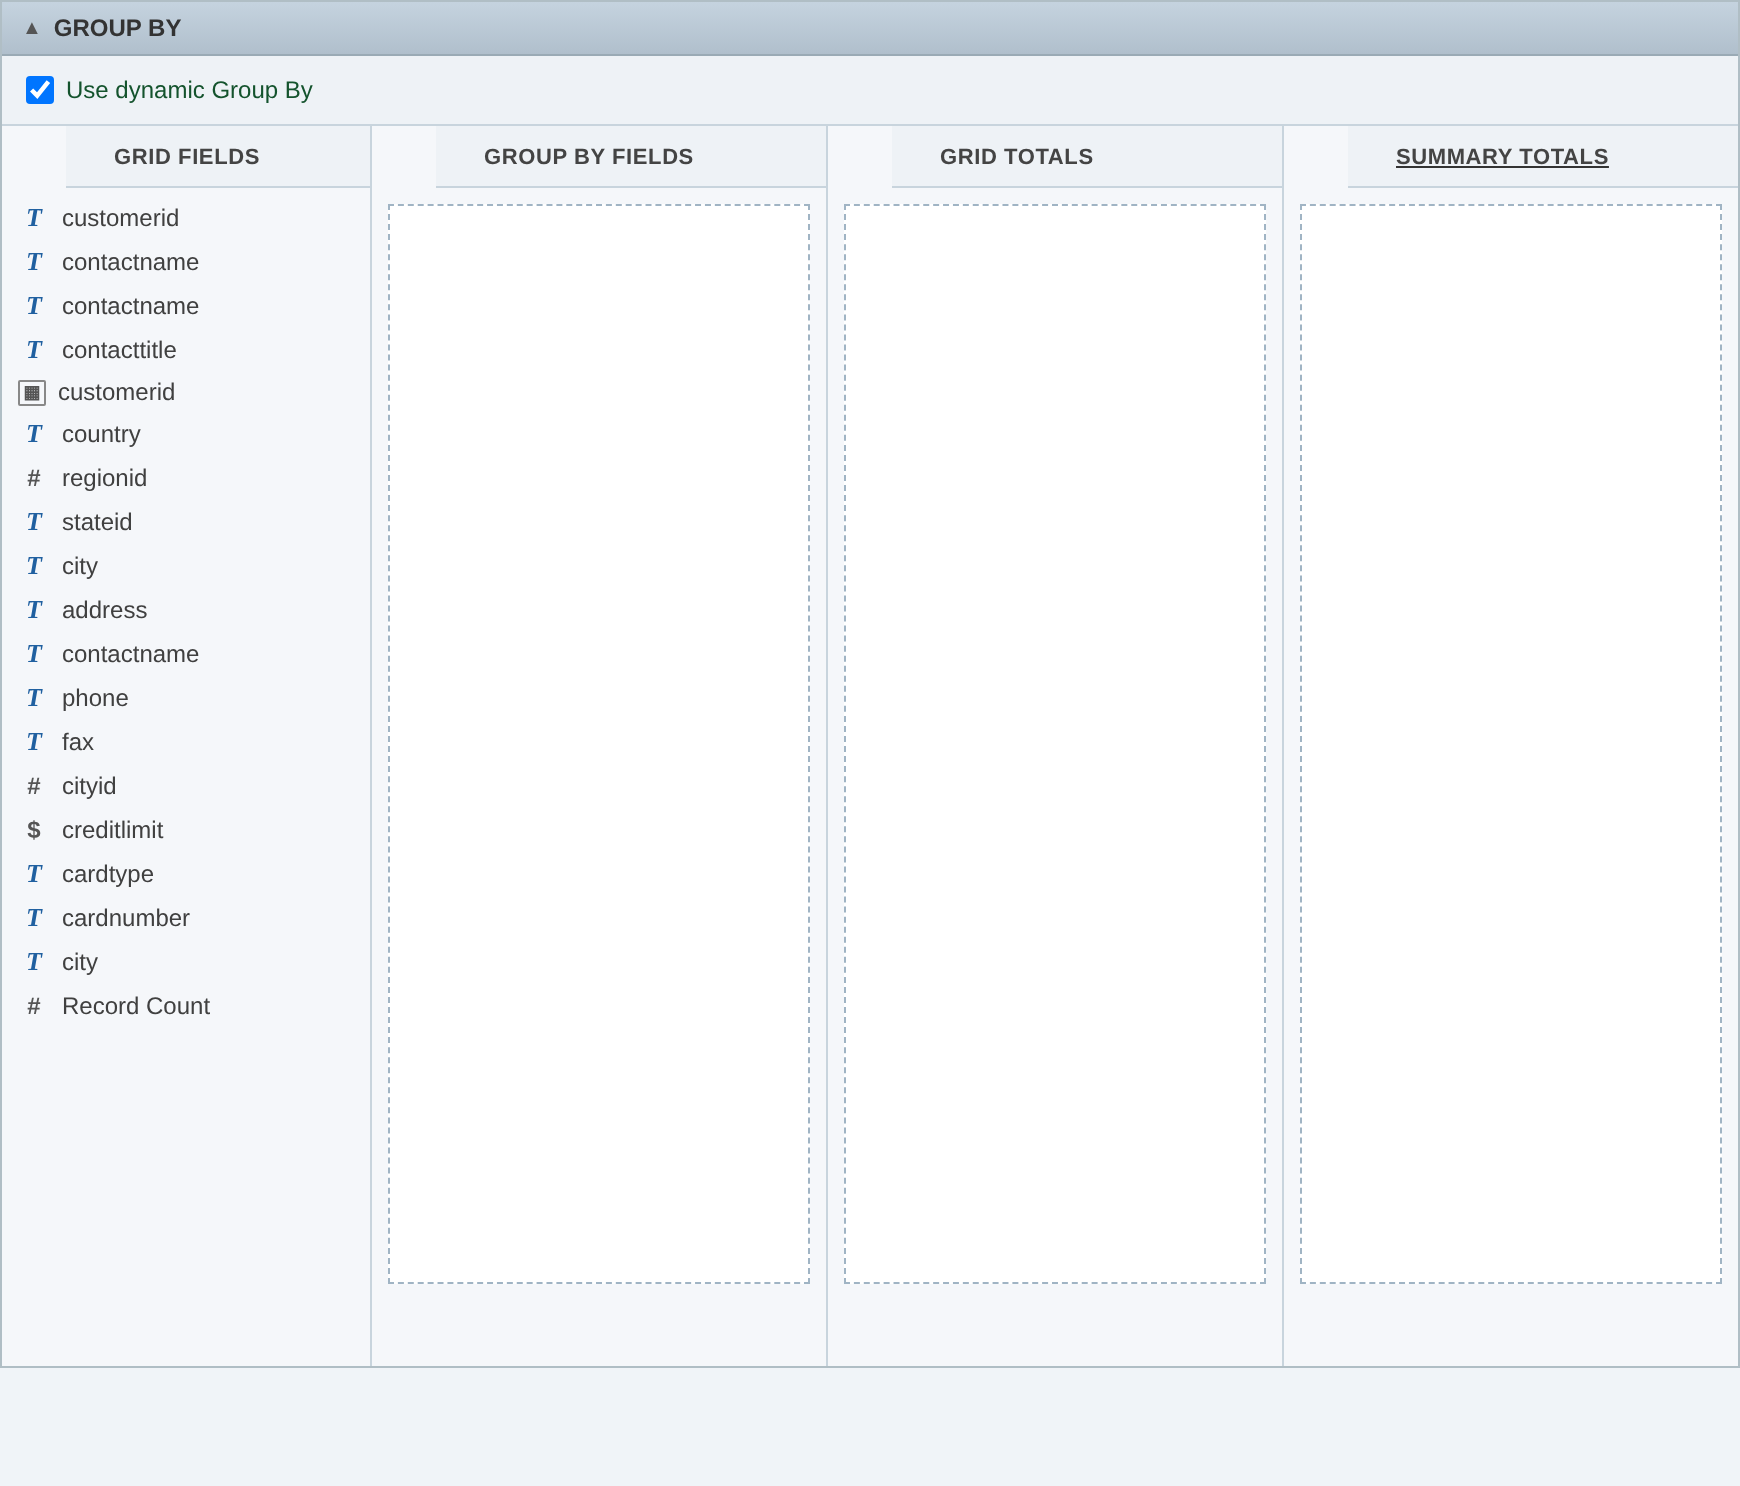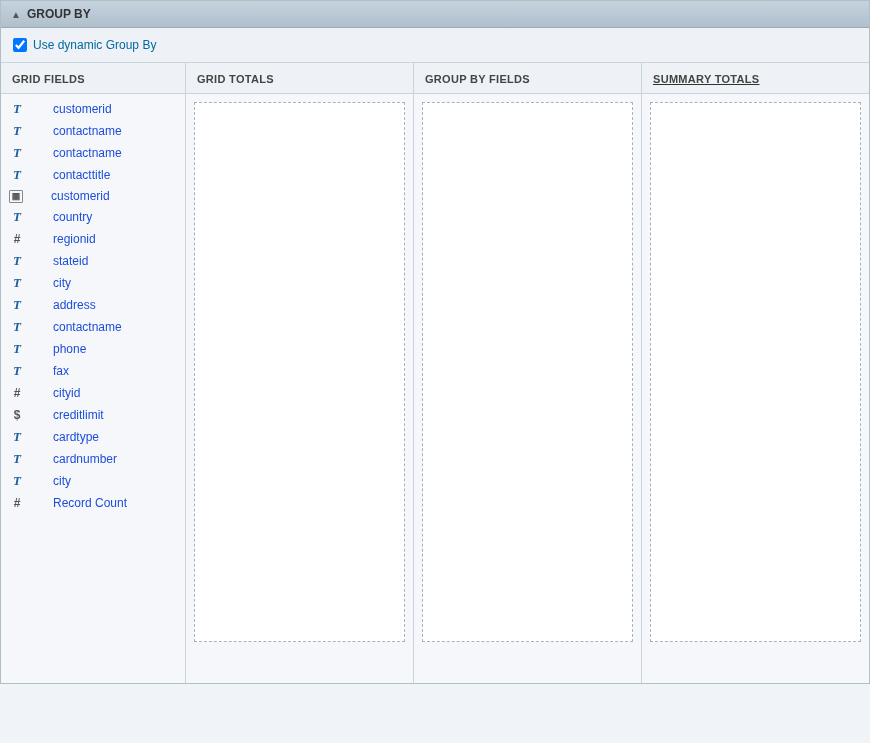--- a/index.html
+++ b/index.html
@@ -42,21 +42,21 @@
     }
 
     .dynamic-group-by input[type="checkbox"] {
       width: 14px;
       height: 14px;
       cursor: pointer;
     }
 
     .dynamic-group-by label {
       font-size: 12px;
-      color: #0369a1;
+      color: #14532d;
       cursor: pointer;
     }
 
     .columns-container {
       display: flex;
       padding: 0;
       background: #f5f7fa;
     }
 
     .column {
@@ -64,27 +64,28 @@
       border-right: 1px solid #c8d4dd;
       min-height: 620px;
     }
 
     .column:last-child {
       border-right: none;
       text-decoration: underline;
     }
 
     .column-header {
-      padding: 10px 12px 8px 11px;
+      padding: 10px 12px 8px 24px;
       font-weight: bold;
       font-size: 11px;
       color: #444;
       letter-spacing: 0.3px;
       border-bottom: 1px solid #c8d4dd;
       background: #eef2f6;
+      margin-left: 32px;
     }
 
     .column-content {
       margin: 8px;
       min-height: 560px;
       border: 1px dashed #a0b4c4;
       background: white;
     }
 
     .grid-fields-column {
@@ -139,22 +140,21 @@
       justify-content: center;
     }
 
     .field-icon.dollar-icon {
       color: #555;
       font-size: 12px;
     }
 
     .field-name {
       font-size: 12px;
-      color: #1d4ed8;
-      margin-left: 22px;
+      color: #404040;
     }
 
     .empty-drop-zone {
       min-height: 540px;
     }
   </style>
 </head>
 <body>
 
 <div class="group-by-section">
@@ -247,26 +247,26 @@
             <span class="field-name">city</span>
           </div>
           <div class="field-item">
             <span class="field-icon number-icon">#</span>
             <span class="field-name">Record Count</span>
           </div>
         </div>
     </div>
 
     <div class="column">
+      <div class="column-header">GROUP BY FIELDS</div>
+      <div class="column-content empty-drop-zone"></div>
+    </div>
+
+    <div class="column">
       <div class="column-header">GRID TOTALS</div>
-      <div class="column-content empty-drop-zone"></div>
-    </div>
-
-    <div class="column">
-      <div class="column-header">GROUP BY FIELDS</div>
       <div class="column-content empty-drop-zone"></div>
     </div>
 
     <div class="column">
       <div class="column-header">SUMMARY TOTALS</div>
       <div class="column-content empty-drop-zone"></div>
     </div>
 
   </div>
 </div>

